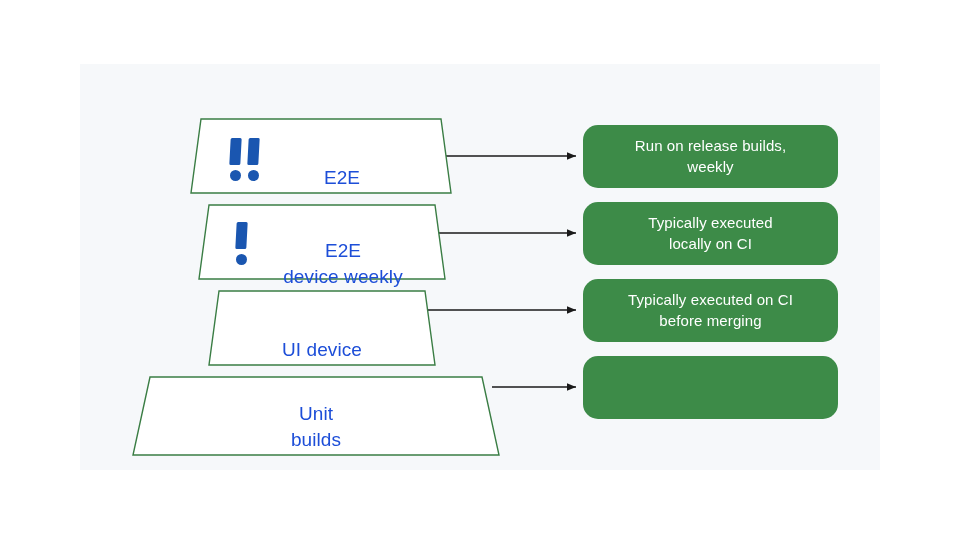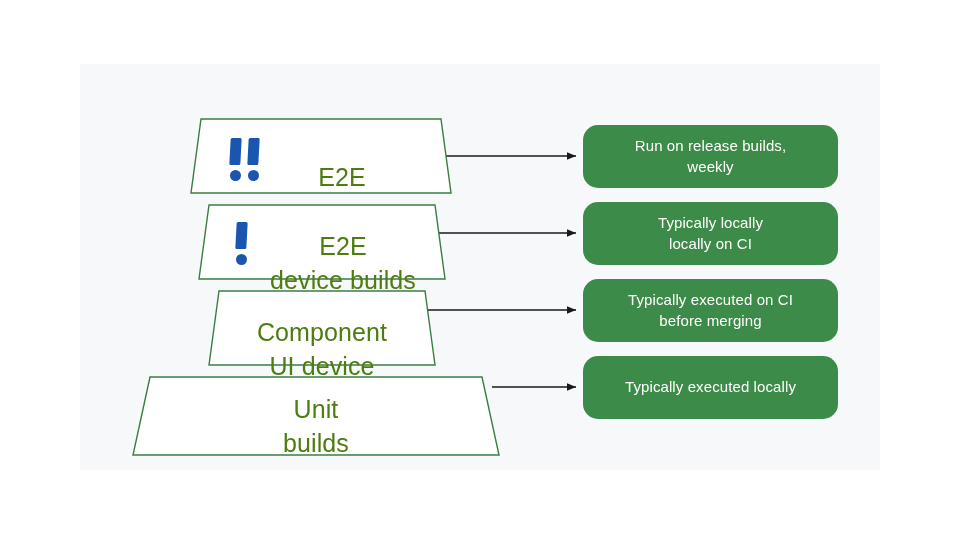--- a/index.html
+++ b/index.html
@@ -29,22 +29,22 @@
     position: absolute;
     box-sizing: border-box;
   }
   .layer-label {
     position: absolute;
     inset: 0;
     display: flex;
     flex-direction: column;
     align-items: center;
     justify-content: center;
-    color: #4d7c0f;
-    font-size: 25px;
+    color: #1d4ed8;
+    font-size: 19px;
     line-height: 1.32;
     text-align: center;
     letter-spacing: .1px;
     white-space: pre;
     pointer-events: none;
     margin-top: 43px;
   }
   .layer-label .l2 { margin-top: 1px; }
 
   
@@ -180,53 +180,51 @@
       <polygon points="11,1 237,1 247,75 1,75"></polygon>
     </svg>
     <div class="excl-wrap" id="excl-1">
       <span class="excl">
         <span class="bar"></span>
         <span class="dot"></span>
       </span>
     </div>
     <div class="layer-label with-icon">
       <span class="l1">E2E</span>
-      <span class="l2">device builds</span>
+      <span class="l2">device weekly</span>
     </div>
   </div>
 
   <div class="layer" id="layer-2">
     <svg class="tz-svg" viewBox="0 0 228 76" preserveAspectRatio="none">
       <polygon points="11,1 217,1 227,75 1,75"></polygon>
     </svg>
     <div class="layer-label">
-      <span class="l1">Component</span>
       <span class="l2">UI device</span>
     </div>
   </div>
 
   <div class="layer" id="layer-3">
     <svg class="tz-svg" viewBox="0 0 368 80" preserveAspectRatio="none">
       <polygon points="18,1 350,1 367,79 1,79"></polygon>
     </svg>
     <div class="layer-label">
       <span class="l1">Unit</span>
       <span class="l2">builds</span>
     </div>
   </div>
 
   <div class="callout" id="callout-0">
     <span>Run on release builds,</span>
     <span>weekly</span>
   </div>
   <div class="callout" id="callout-1">
-    <span>Typically locally</span>
+    <span>Typically executed</span>
     <span>locally on CI</span>
   </div>
   <div class="callout" id="callout-2">
     <span>Typically executed on CI</span>
     <span>before merging</span>
   </div>
   <div class="callout" id="callout-3">
-    <span>Typically executed locally</span>
   </div>
 
 </div>
 
 </body></html>

